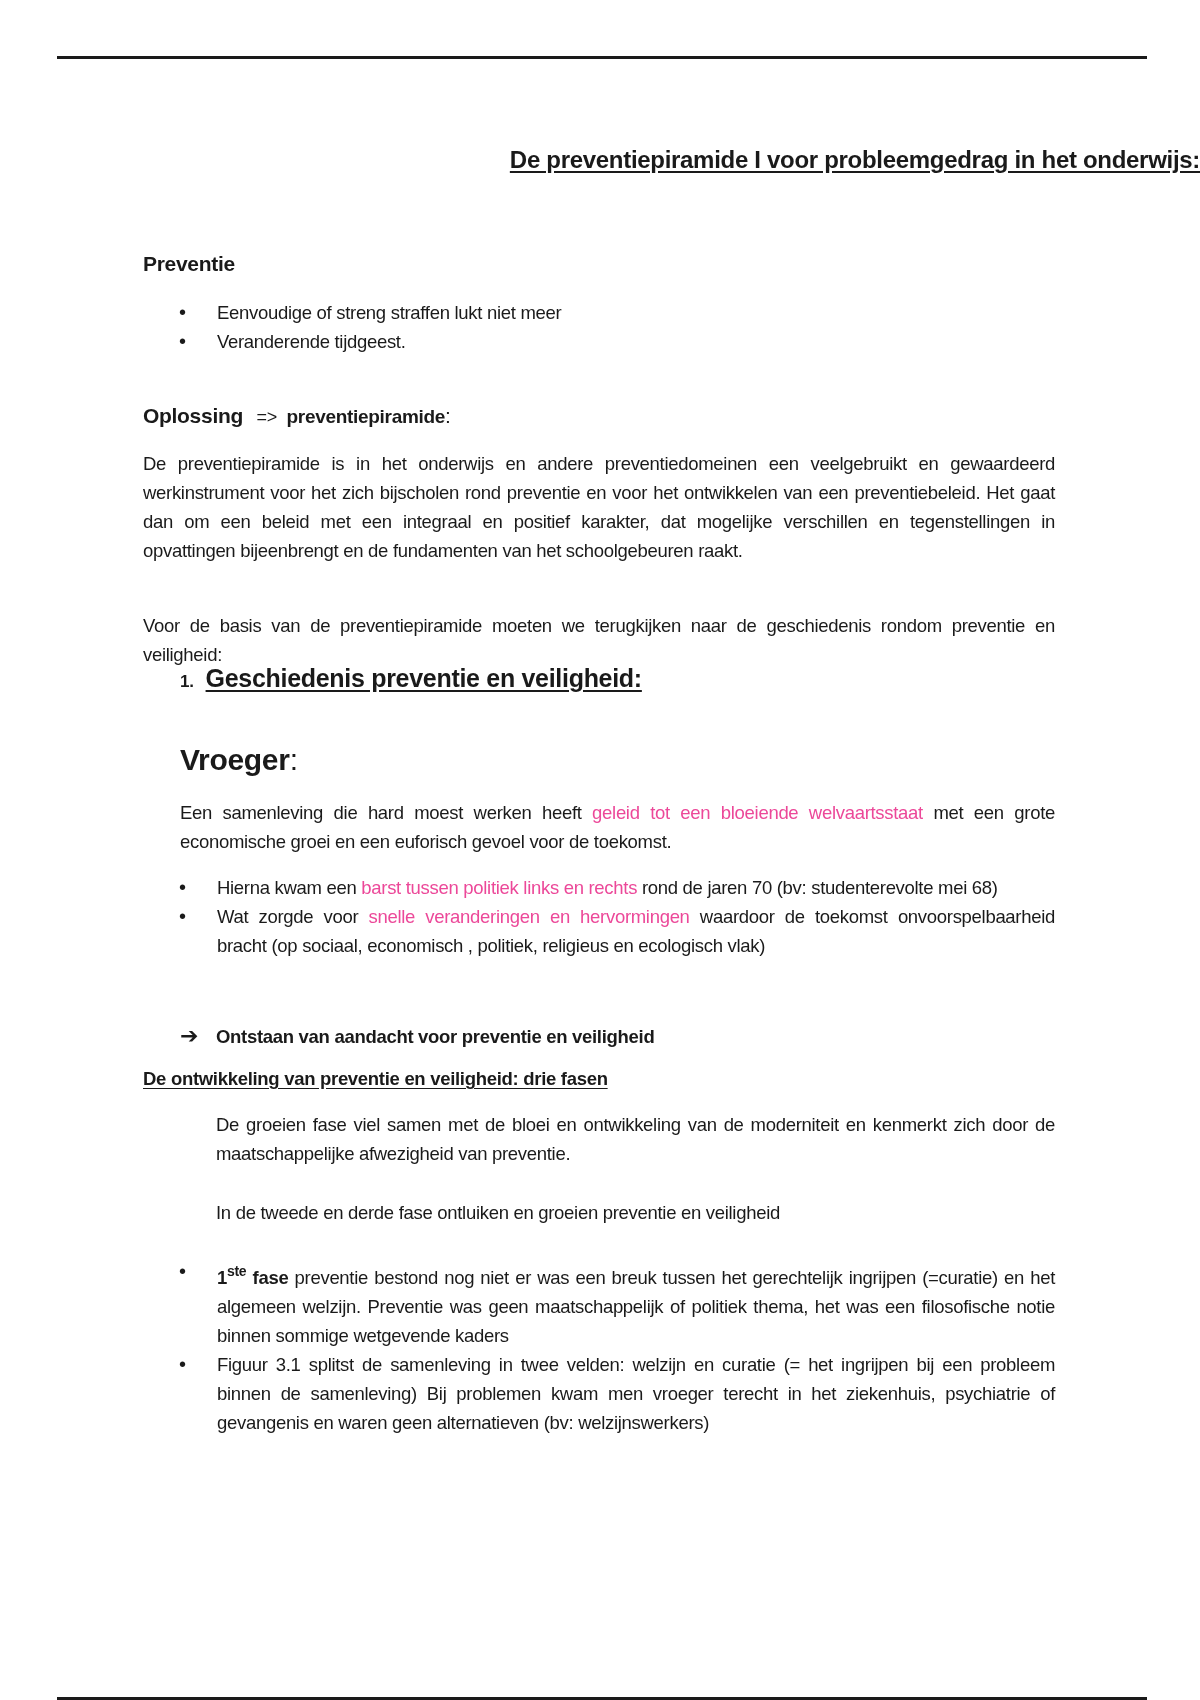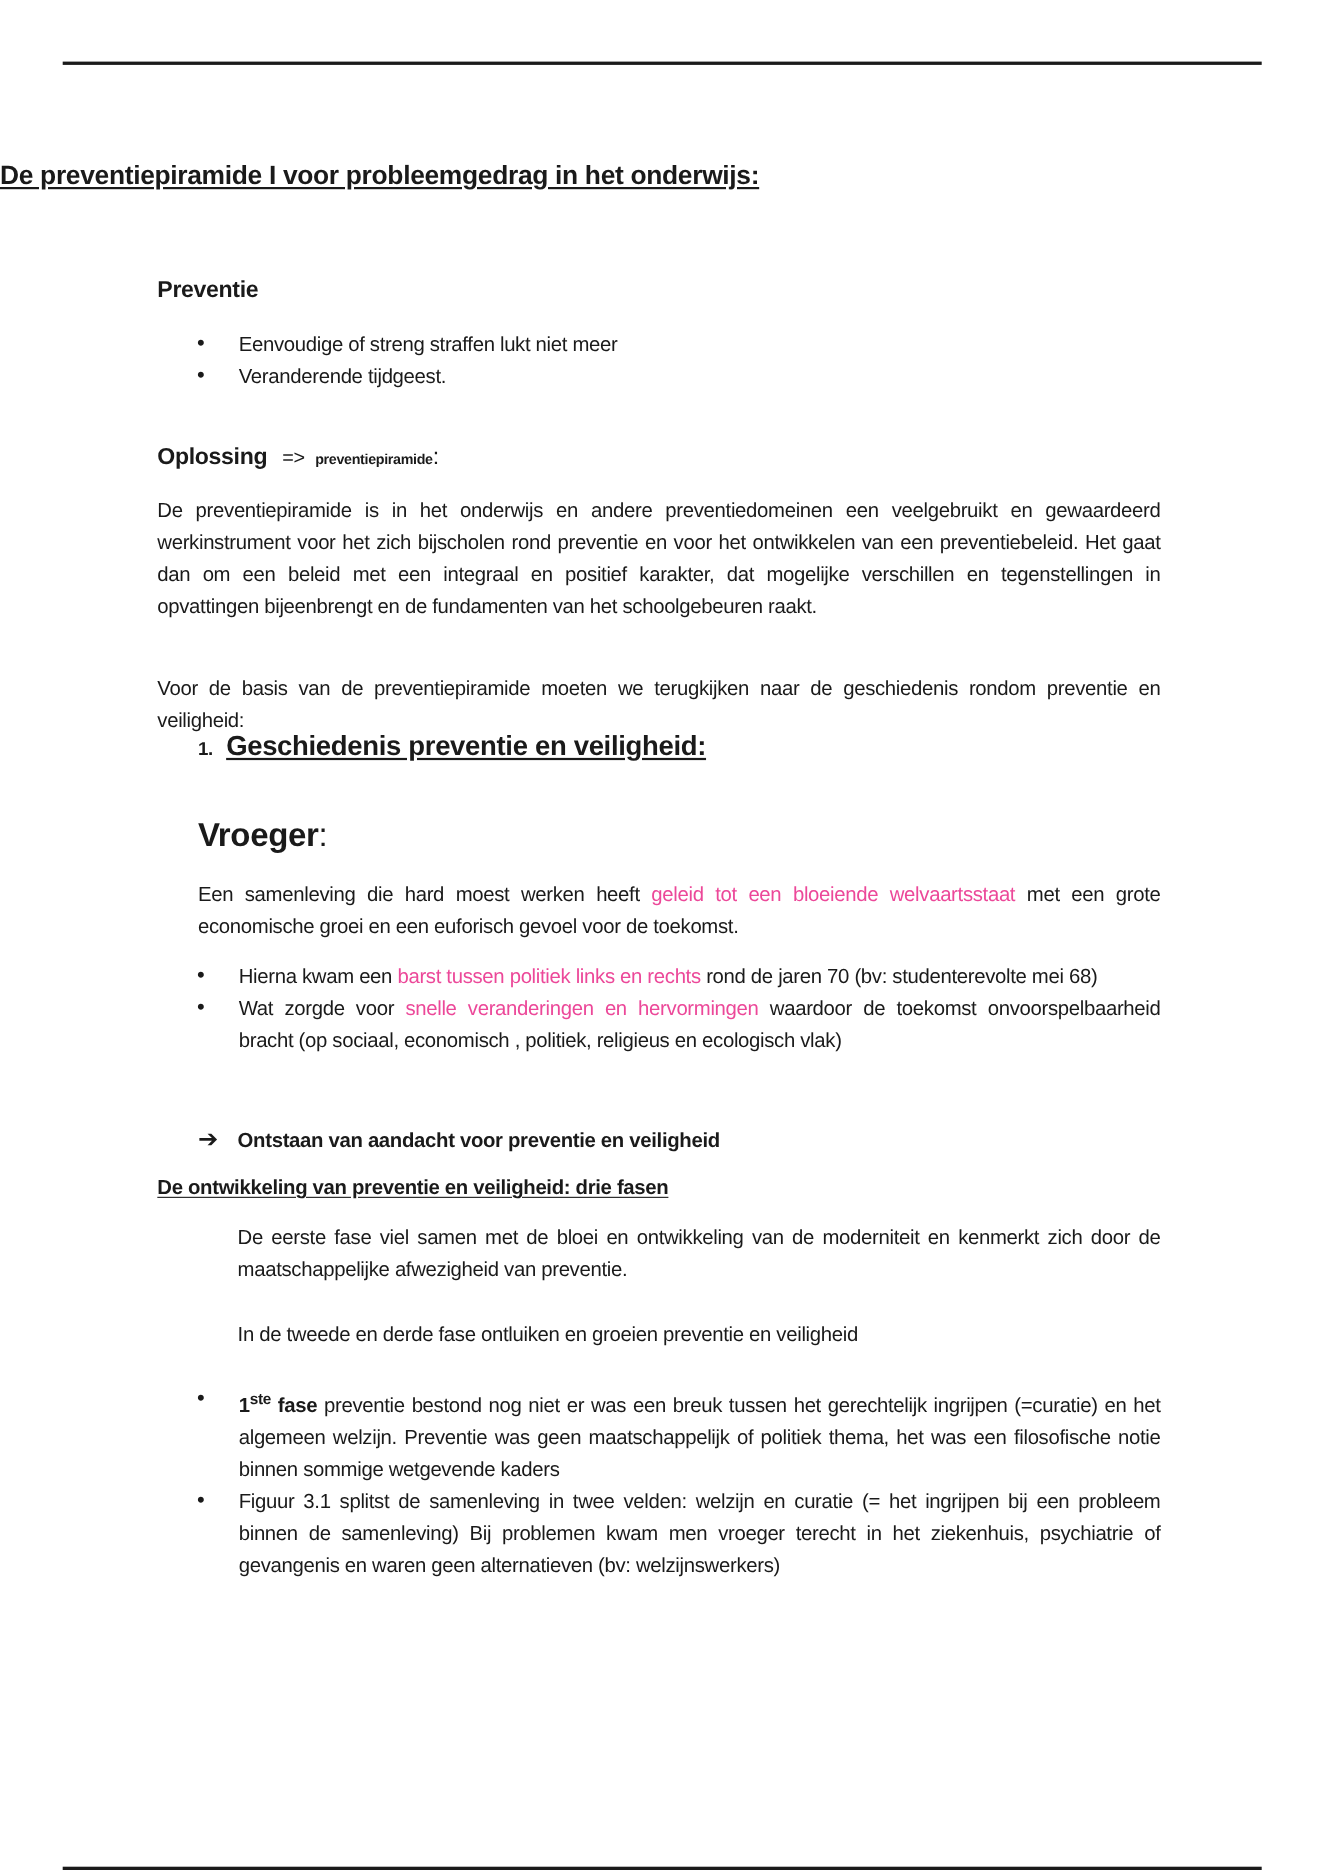--- a/index.html
+++ b/index.html
@@ -6,37 +6,37 @@
   body {
     width: 1200px; height: 1700px; position: relative; overflow: hidden;
     font-family: "Liberation Sans", "DejaVu Sans", sans-serif;
     color: #1a1a1a;
   }
   .rule { position: absolute; left: 57px; width: 1090px; height: 3px; background: #1a1a1a; }
   .rule.top { top: 56px; }
   .rule.bottom { top: 1697px; }
 
   .title {
-    position: absolute; top: 146px; left: 0; width: 1200px; text-align: left;
+    position: absolute; top: 146px; left: 0; width: 1200px; text-align: right;
     font-size: 24px; font-weight: bold; letter-spacing: -0.3px;
   }
   .title span { text-decoration: underline; text-underline-offset: 3px; }
 
   .content { position: absolute; left: 143px; top: 0; width: 912px; font-size: 18.5px; letter-spacing: -0.3px; }
   .abs { position: absolute; left: 0; width: 912px; }
   .h-probleem { top: 252px; font-size: 21px; font-weight: bold; }
   ul.bullets { list-style: none; margin: 0; padding: 0; }
   ul.bullets li { position: relative; padding-left: 74px; line-height: 29px; }
   ul.bullets li::before {
     content: "\2022"; position: absolute; left: 36px; top: 0; font-size: 20px;
   }
   .list1 { top: 298px; }
   .oplossing { top: 404px; font-size: 21px; font-weight: bold; }
   .oplossing .arrow { font-weight: normal; font-size: 18px; margin: 0 4px 0 8px; }
-  .oplossing .term { font-size: 13px; }
+  .oplossing .term { font-size: 19px; }
   .oplossing .colon { font-weight: normal; }
 
   p.just { text-align: justify; text-align-last: left; margin: 0; line-height: 29px; }
   .para1 { top: 449px; }
   .para2 { top: 611px; }
 
   .indent { left: 37px; width: 875px; }
   .numhead { top: 648px; font-size: 25px; font-weight: bold; margin-top: 16px; }
   .numhead .num { font-size: 17px; margin-right: 12px; font-weight: bold; }
   .numhead .txt { text-decoration: underline; text-underline-offset: 3px; }
@@ -101,21 +101,21 @@
       <span>Wat zorgde voor </span><a class="link">snelle veranderingen en hervormingen</a><span> waardoor de toekomst onvoorspelbaarheid bracht (op sociaal, economisch , politiek, religieus en ecologisch vlak)</span>
     </li>
   </ul>
 
   <div class="abs conclusion">
     <span class="arr">➔</span><span>Ontstaan van aandacht voor preventie en veiligheid</span>
   </div>
 
   <div class="abs fasen-head">De ontwikkeling van preventie en veiligheid: drie fasen</div>
 
-  <p class="abs just para4">De eerste fase viel samen met de bloei en ontwikkeling van de moderniteit en kenmerkt zich door de maatschappelijke afwezigheid van preventie.</p>
+  <p class="abs just para4">De groeien fase viel samen met de bloei en ontwikkeling van de moderniteit en kenmerkt zich door de maatschappelijke afwezigheid van preventie.</p>
   <p class="abs just para5">In de tweede en derde fase ontluiken en groeien preventie en veiligheid</p>
 
   <ul class="abs bullets list3">
     <li>
       <b><span>1</span><sup class="ord">ste</sup><span> fase</span></b><span> preventie bestond nog niet er was een breuk tussen het gerechtelijk ingrijpen (=curatie) en het algemeen welzijn. Preventie was geen maatschappelijk of politiek thema, het was een filosofische notie binnen sommige wetgevende kaders</span>
     </li>
     <li>Figuur 3.1 splitst de samenleving in twee velden: welzijn en curatie (= het ingrijpen bij een probleem binnen de samenleving) Bij problemen kwam men vroeger terecht in het ziekenhuis, psychiatrie of gevangenis en waren geen alternatieven (bv: welzijnswerkers)</li>
   </ul>
 
 </div>

